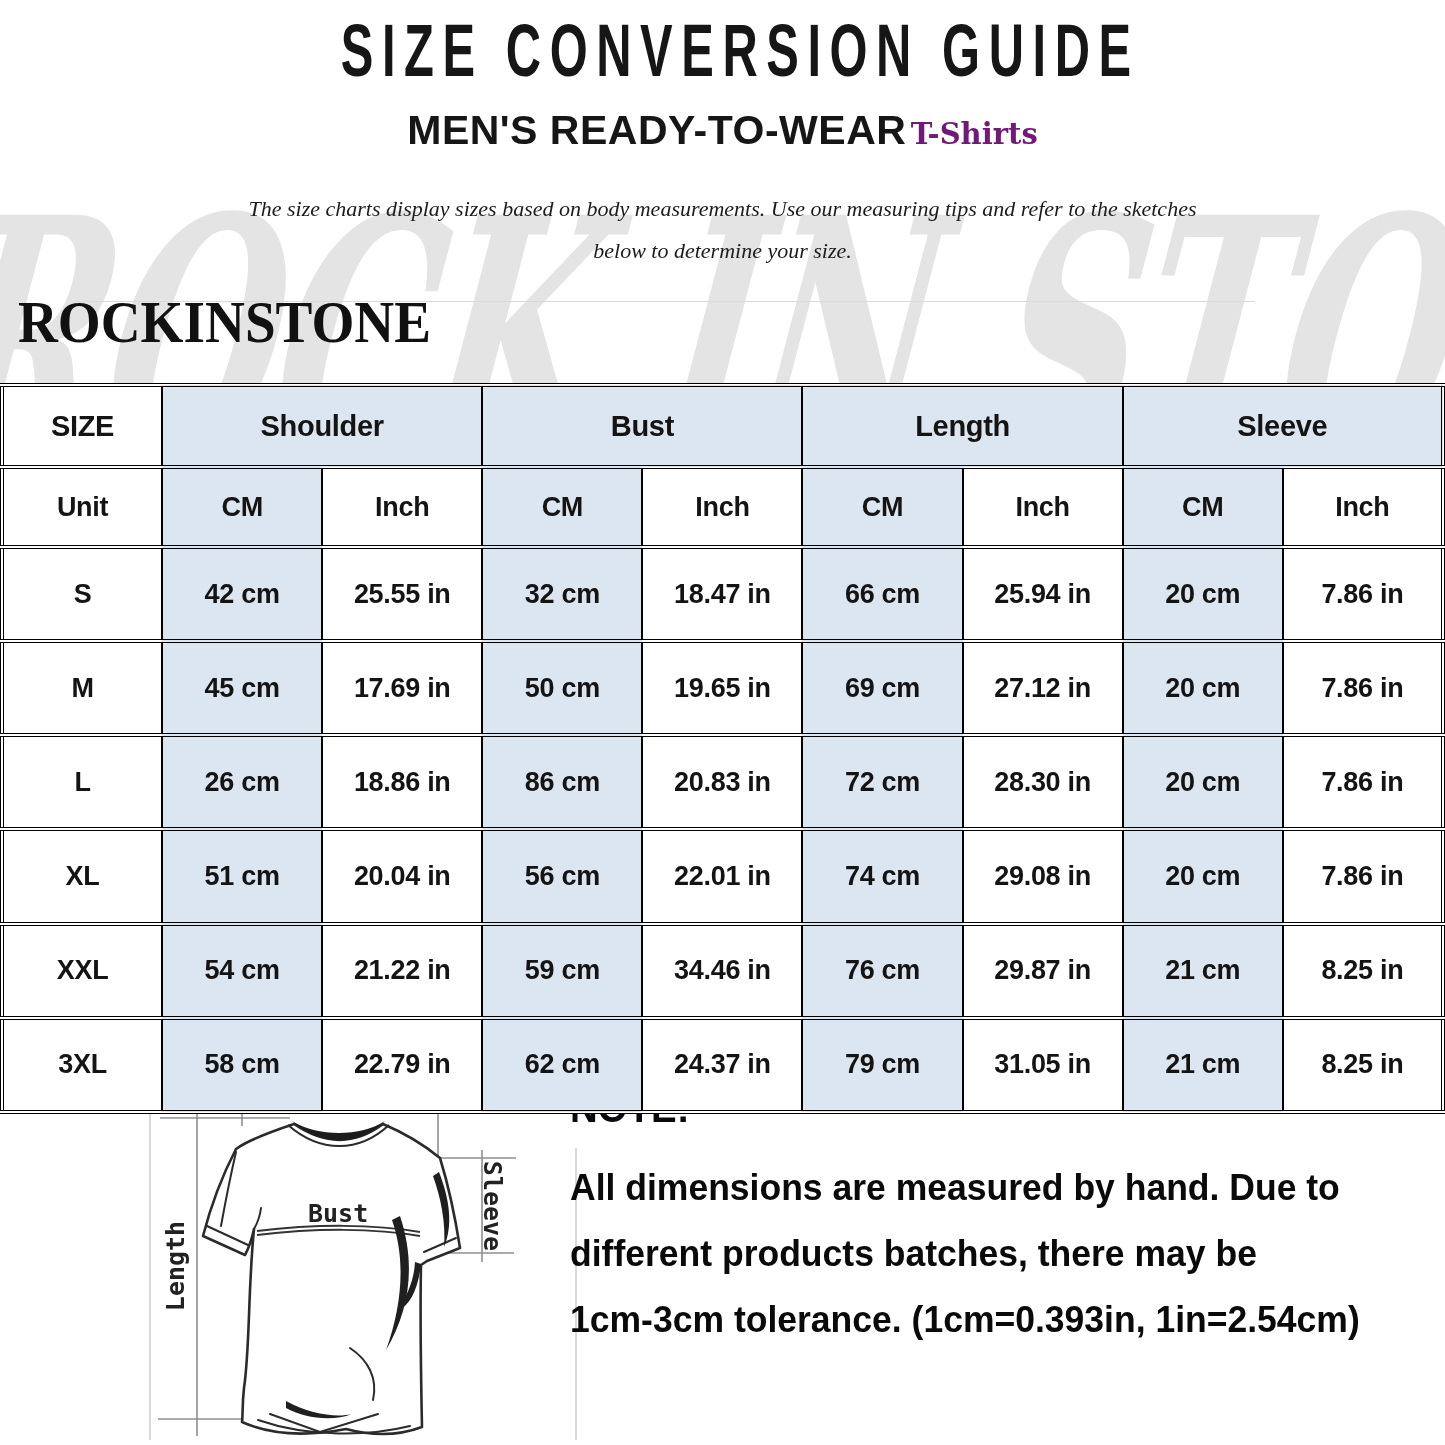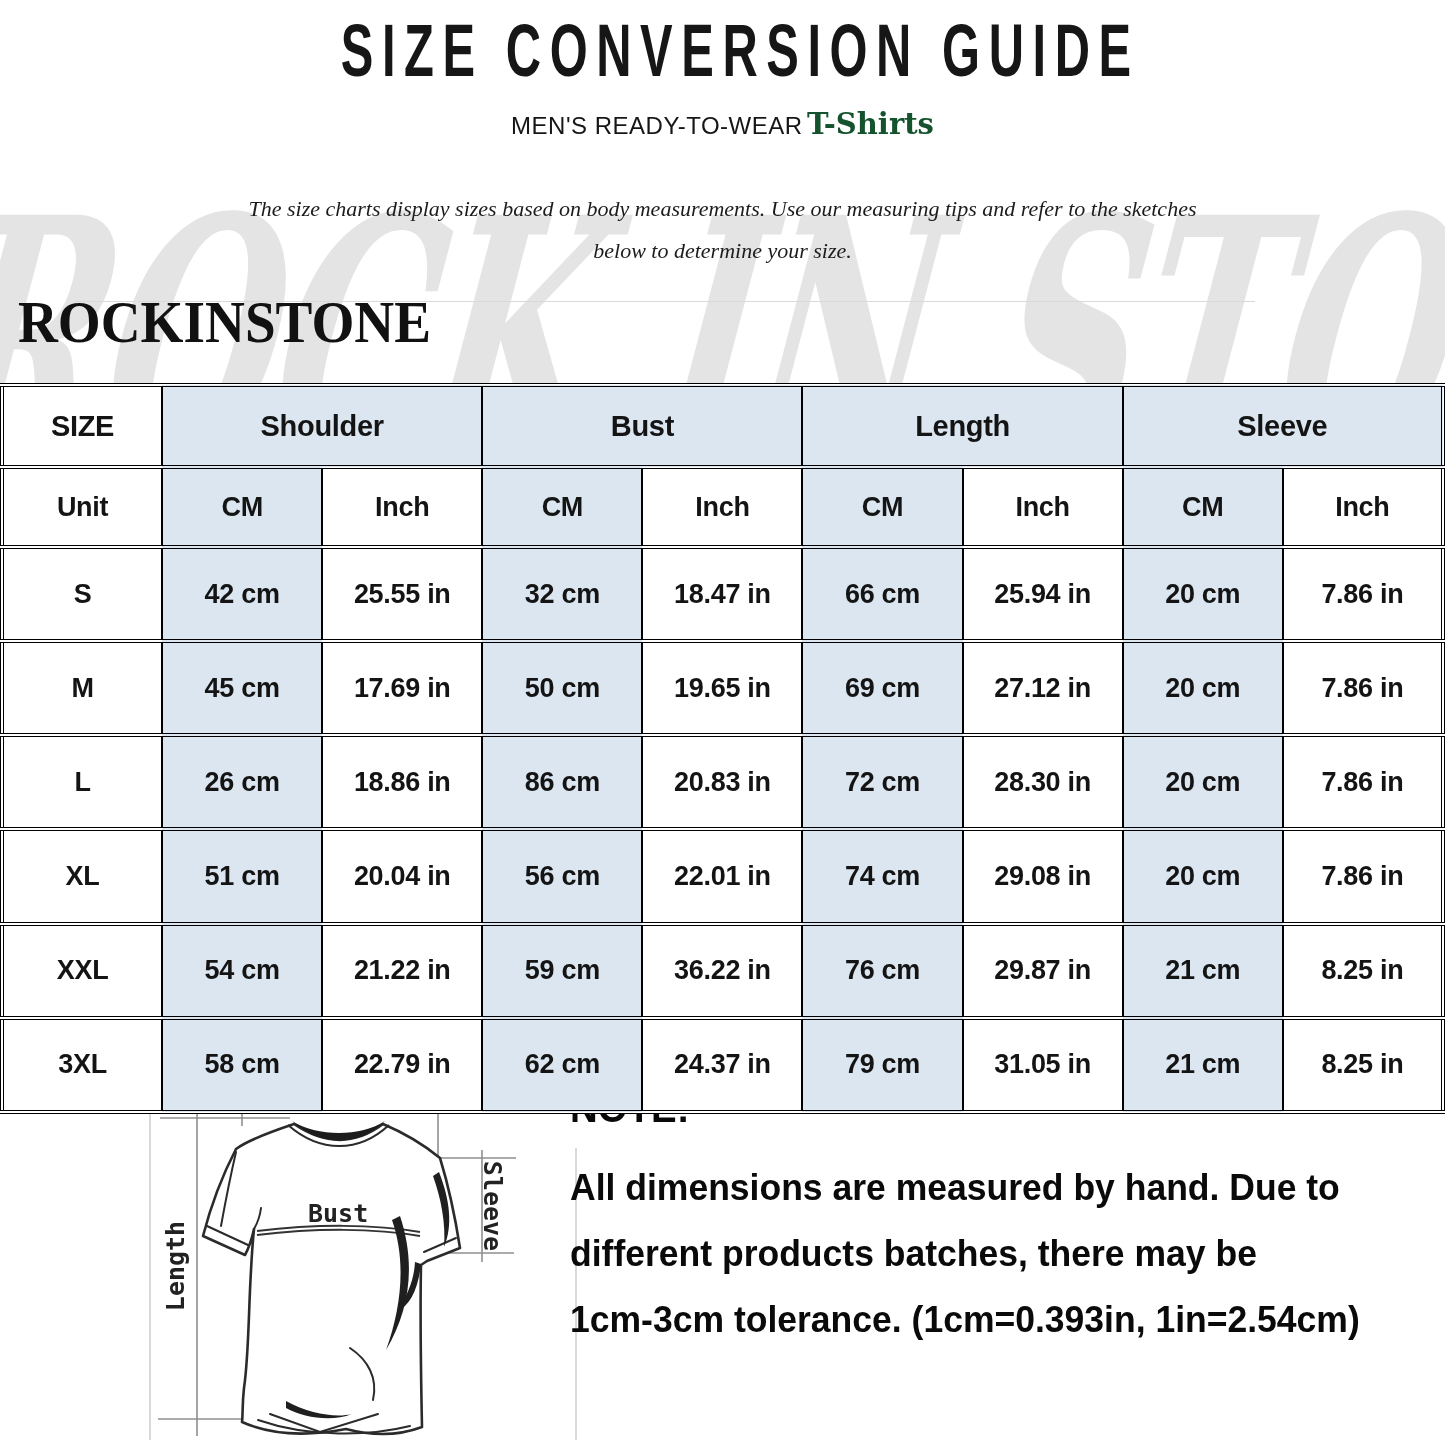--- a/index.html
+++ b/index.html
@@ -14,22 +14,22 @@
                   transform:scale(0.52,0.88) skewX(-14deg);transform-origin:left top;
                   letter-spacing:-6px;}
   .faint-rule{position:absolute;left:75px;top:301px;width:1180px;height:1px;
               background:#d9d9d9;z-index:1;}
 
   
   .title-wrap{position:absolute;left:18px;top:8px;width:100%;text-align:center;z-index:2;}
   .title-text{display:inline-block;font-size:74px;font-weight:700;letter-spacing:13px;
               white-space:nowrap;transform:scaleX(0.66);transform-origin:center;color:#161616;}
   .subtitle-wrap{position:absolute;left:0;top:107px;width:100%;text-align:center;z-index:2;}
-  .subtitle-main{font-size:24px;font-weight:400;letter-spacing:0.5px;color:#161616;}
-  .subtitle-secondary{font-family:"DejaVu Serif",serif;font-size:29px;font-weight:700;color:#14532d;}
+  .subtitle-main{font-size:41px;font-weight:700;letter-spacing:0.5px;color:#161616;}
+  .subtitle-secondary{font-family:"DejaVu Serif",serif;font-size:29px;font-weight:700;color:#701a75;}
   .desc-wrap{position:absolute;left:0;top:188px;width:100%;text-align:center;z-index:2;
              font-family:"Liberation Serif",serif;font-style:italic;font-size:22px;
              line-height:42px;color:#1c1c1c;}
   .brand-wrap{position:absolute;left:0;top:288px;width:100%;z-index:2;}
   .brand-text{display:inline-block;font-family:"Liberation Serif",serif;font-weight:700;
               font-size:60px;letter-spacing:0px;transform:scaleX(0.92);transform-origin:center;
               color:#111;}
 
   
   .size-table{position:absolute;left:0;top:383px;width:1445px;height:731px;z-index:3;
@@ -150,21 +150,21 @@
       <td class="cell-blue">74 cm</td>
       <td>29.08 in</td>
       <td class="cell-blue">20 cm</td>
       <td>7.86 in</td>
     </tr>
     <tr>
       <td>XXL</td>
       <td class="cell-blue">54 cm</td>
       <td>21.22 in</td>
       <td class="cell-blue">59 cm</td>
-      <td>36.22 in</td>
+      <td>34.46 in</td>
       <td class="cell-blue">76 cm</td>
       <td>29.87 in</td>
       <td class="cell-blue">21 cm</td>
       <td>8.25 in</td>
     </tr>
     <tr>
       <td>3XL</td>
       <td class="cell-blue">58 cm</td>
       <td>22.79 in</td>
       <td class="cell-blue">62 cm</td>

